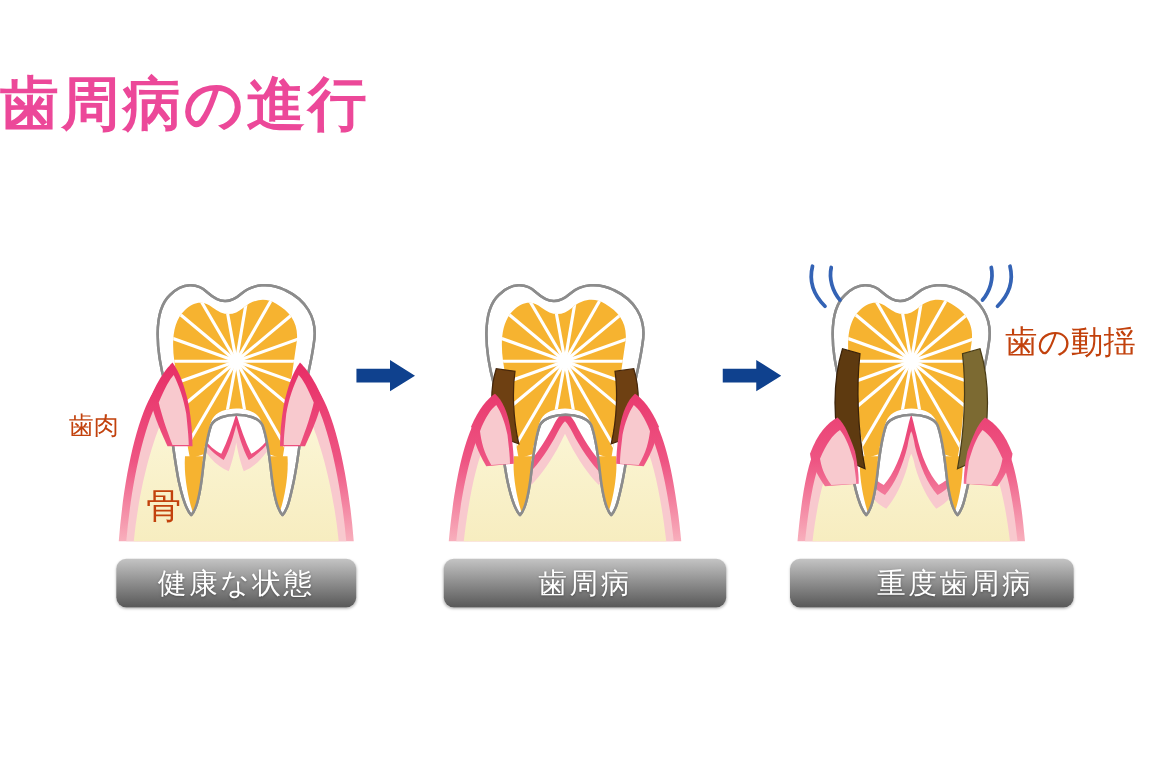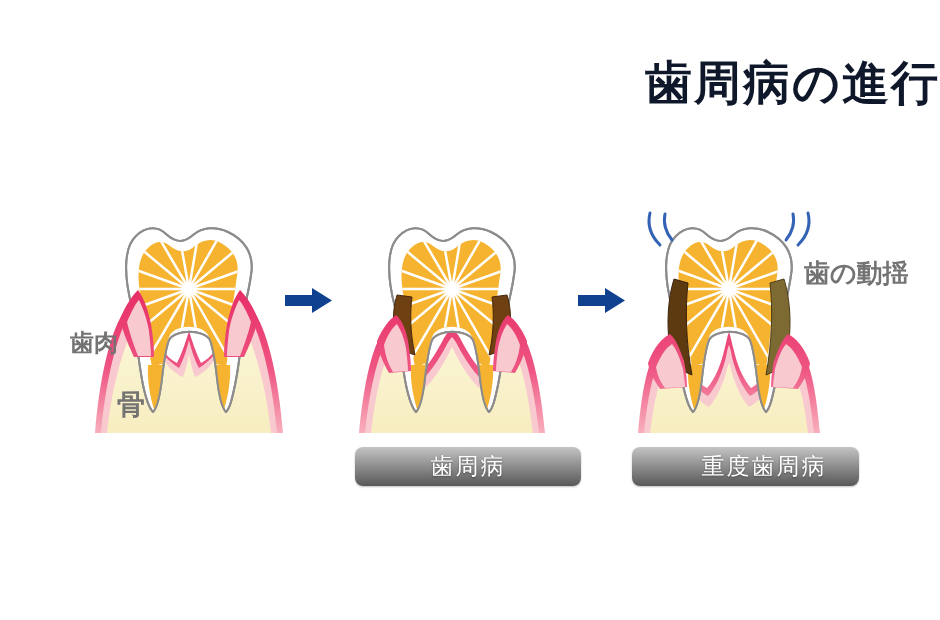--- a/index.html
+++ b/index.html
@@ -1,32 +1,32 @@
 <!DOCTYPE html>
 <html><head>
 <meta charset="utf-8">
 <style>
   html,body{margin:0;padding:0;background:#ffffff;}
   #canvas{
     position:relative;width:940px;height:620px;background:#ffffff;overflow:hidden;
     font-family:"Liberation Sans","DejaVu Sans",sans-serif;
   }
   .title{
-    position:absolute;left:0;top:52px;width:940px;text-align:right;
-    font-size:47px;font-weight:bold;letter-spacing:2px;color:#0f172a;
+    position:absolute;left:0;top:52px;width:940px;text-align:left;
+    font-size:47px;font-weight:bold;letter-spacing:2px;color:#ec4899;
   }
   .stage-svg{position:absolute;top:207px;width:200px;height:230px;}
   #svg-stage1{left:92px;}
   #svg-stage2{left:355px;}
   #svg-stage3{left:632px;}
   .arrow{position:absolute;top:287px;width:48px;height:27px;}
   #arrow1{left:285px;}
   #arrow2{left:578px;}
-  .anno{position:absolute;color:#737373;font-weight:700;}
-  #anno-gum{left:70px;top:327px;font-size:24px;}
+  .anno{position:absolute;color:#c2410c;font-weight:400;}
+  #anno-gum{left:55px;top:327px;font-size:20px;}
   #anno-bone{left:117px;top:386px;font-size:28px;}
   #anno-mobility{left:804px;top:256px;font-size:26px;}
   .stage-label{
     position:absolute;top:447px;height:39px;border-radius:8px;
     background:linear-gradient(180deg,#C4C4C4 0%,#8F8F8F 48%,#585858 100%);
     color:#ffffff;font-size:23px;letter-spacing:2px;
     display:flex;align-items:center;justify-content:center;
     text-shadow:0 1px 2px rgba(0,0,0,0.35);
     box-shadow:0 1px 2px rgba(0,0,0,0.25);
   }
@@ -180,16 +180,17 @@
     <polygon points="0,8 27,8 27,1 47,13.5 27,26 27,19 0,19" fill="#0F418E"></polygon>
   </svg>
   <svg id="arrow2" class="arrow" viewBox="0 0 48 27">
     <polygon points="0,8 27,8 27,1 47,13.5 27,26 27,19 0,19" fill="#0F418E"></polygon>
   </svg>
 
   <div id="anno-gum" class="anno">歯肉</div>
   <div id="anno-bone" class="anno">骨</div>
   <div id="anno-mobility" class="anno">歯の動揺</div>
 
+  <div id="label1" class="stage-label">健康な状態</div>
   <div id="label2" class="stage-label">歯周病</div>
   <div id="label3" class="stage-label">重度歯周病</div>
 
 </div>
 
 </body></html>

